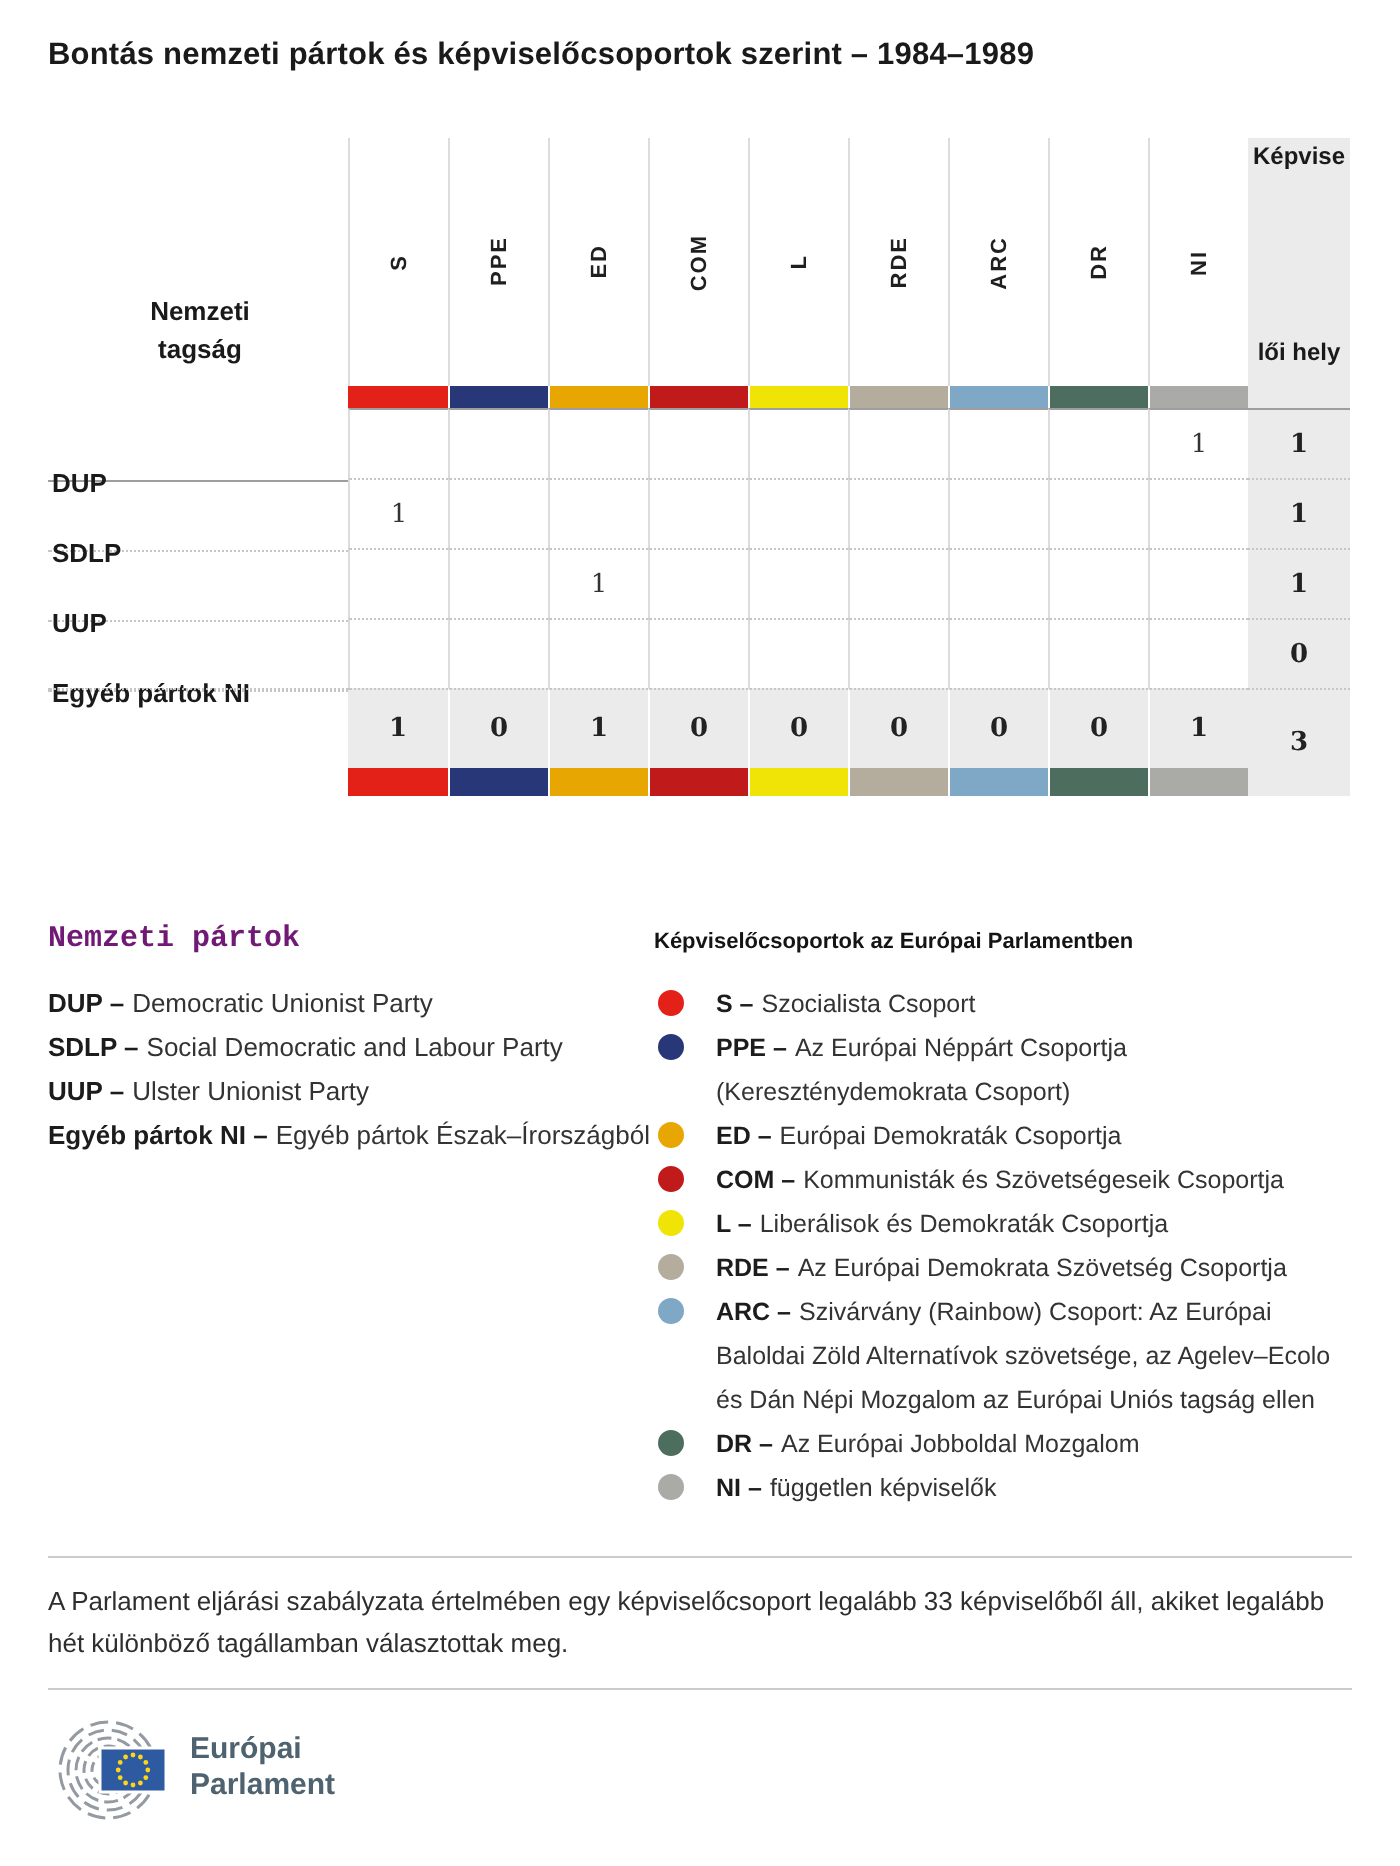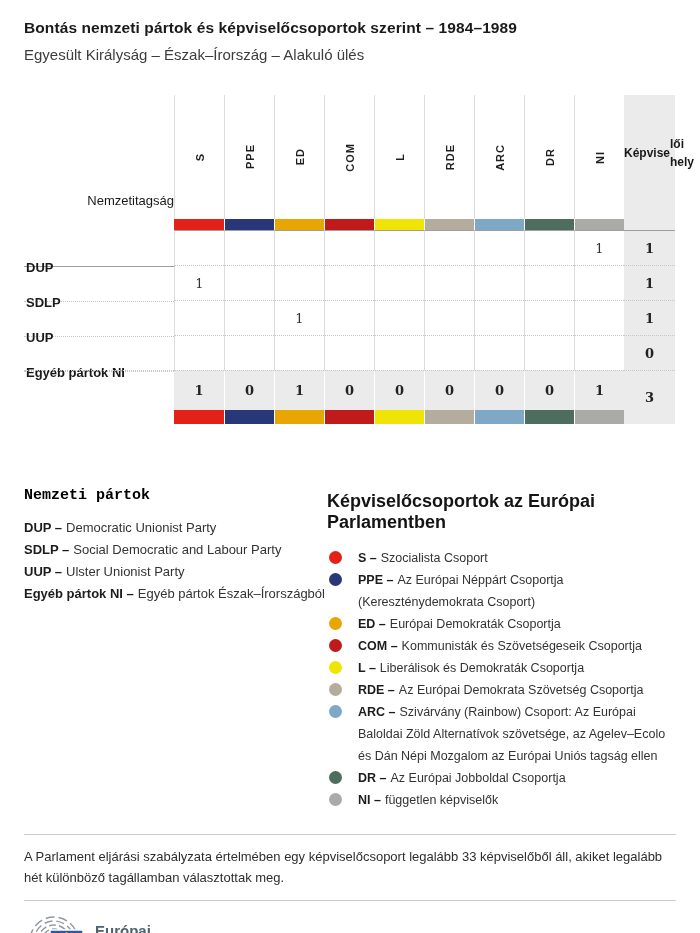--- a/index.html
+++ b/index.html
@@ -14,44 +14,44 @@
   
   .tbl { margin-top:32px; display:grid;
          grid-template-columns:150px repeat(9,50px) 51px;
          grid-template-rows:124px 11px repeat(4,35px) 40px 14px;
          width:651px; }
   .c { display:flex; align-items:center; justify-content:center; }
   .vl { border-left:1px solid #dcdcdc; }
   .sep { border-left:1px solid #ffffff; }
   .bt-s { border-top:1px solid #9e9e9e; }
   .bt-d { border-top:1px dotted #c6c6c6; }
-  .th-lab { flex-direction:row; align-items:flex-end; justify-content:flex-end;
-            font-weight:normal; font-size:13px; line-height:19px; padding:0 0 9px 2px; }
+  .th-lab { flex-direction:column; align-items:center; justify-content:flex-end;
+            font-weight:bold; font-size:13px; line-height:19px; padding:0 0 9px 2px; }
   .vhead span { writing-mode:vertical-rl; transform:rotate(180deg);
                 font-weight:bold; font-size:11px; letter-spacing:1px; color:#1f1f1f; }
   .seat { background:#ebebeb; }
-  .th-seat { flex-direction:row; align-items:center; justify-content:space-between;
+  .th-seat { flex-direction:column; align-items:center; justify-content:space-between;
              font-weight:bold; font-size:12px; line-height:18px; padding-bottom:8px; }
   .lab { justify-content:flex-start; font-weight:bold; font-size:13px; padding-left:2px;margin-top:36px; }
   .n { font-family:"DejaVu Serif", serif; font-size:13px; color:#333; }
   .sn { font-family:"DejaVu Serif", serif; font-size:13px; font-weight:bold; color:#222; }
   .tot { background:#ebebeb; font-family:"DejaVu Serif", serif; font-size:13px;
          font-weight:bold; color:#222; }
   .grand { grid-column:11; grid-row:7 / 9; }
 
   
   .legends { display:flex; margin-top:63px; }
   .lg-left { width:324px; }
   .lg-left h3 { font-family:"Liberation Mono", monospace; font-size:15px;
-                font-weight:bold; color:#000000; }
+                font-weight:bold; color:#701a75; }
   .lg-left .li { font-size:13px; line-height:22px; color:#333; }
   .lg-left .items { margin-top:13px; }
   .li b, .li2 b { color:#1c1c1c; margin-right:4px; }
   .lg-right { width:352px; }
-  .lg-right h3 { font-size:18px; font-weight:bold; margin-top:4px; color:#141414; }
+  .lg-right h3 { font-size:11px; font-weight:bold; margin-top:4px; color:#141414; }
   .lg-right .items { margin-top:14px; }
   .li2 { display:flex; align-items:flex-start; font-size:12.5px; line-height:22px; color:#333; }
   .li2 .dot { width:13px; height:13px; border-radius:50%; flex:0 0 13px;
               margin:4px 16px 0 2px; }
   .li2 p { width:318px; }
 
   
   .rule { border-top:1px solid #cccccc; margin-top:23px; }
   .footnote { font-size:13px; line-height:21px; color:#2e2e2e; margin-top:11px; width:652px; }
   .rule2 { border-top:1px solid #cccccc; margin-top:12px; }
@@ -59,21 +59,20 @@
   .source { font-size:14px; color:#222; }
   .source b { color:#111; margin-right:4px; }
   .logo { display:flex; align-items:center; }
   .logo-text { font-size:15px; font-weight:bold; color:#4e626f; line-height:18px; margin-left:9px; }
 </style>
 </head>
 <body>
 
 <main class="page">
   <h1 class="title">Bontás nemzeti pártok és képviselőcsoportok szerint – 1984–1989</h1>
-  <h2 class="subtitle">Egyesült Királyság – Észak–Írország – Alakuló ülés</h2>
 
   <section class="tbl">
 
     <div class="c th-lab">
       <span>Nemzeti</span>
       <span>tagság</span>
     </div>
     <div class="c vhead vl">
         <span>S</span>
       </div>
@@ -227,21 +226,21 @@
         <div class="li2">
             <span class="dot" style="background-color: rgb(180, 173, 158);"></span>
             <p><b>RDE –</b><span>Az Európai Demokrata Szövetség Csoportja</span></p>
           </div>
         <div class="li2">
             <span class="dot" style="background-color: rgb(126, 168, 197);"></span>
             <p><b>ARC –</b><span>Szivárvány (Rainbow) Csoport: Az Európai Baloldai Zöld Alternatívok szövetsége, az Agelev–Ecolo és Dán Népi Mozgalom az Európai Uniós tagság ellen</span></p>
           </div>
         <div class="li2">
             <span class="dot" style="background-color: rgb(77, 110, 95);"></span>
-            <p><b>DR –</b><span>Az Európai Jobboldal Csoportja</span></p>
+            <p><b>DR –</b><span>Az Európai Jobboldal Mozgalom</span></p>
           </div>
         <div class="li2">
             <span class="dot" style="background-color: rgb(170, 170, 167);"></span>
             <p><b>NI –</b><span>független képviselők</span></p>
           </div>
       </div>
     </div>
   </section>
 
   <div class="rule"></div>

